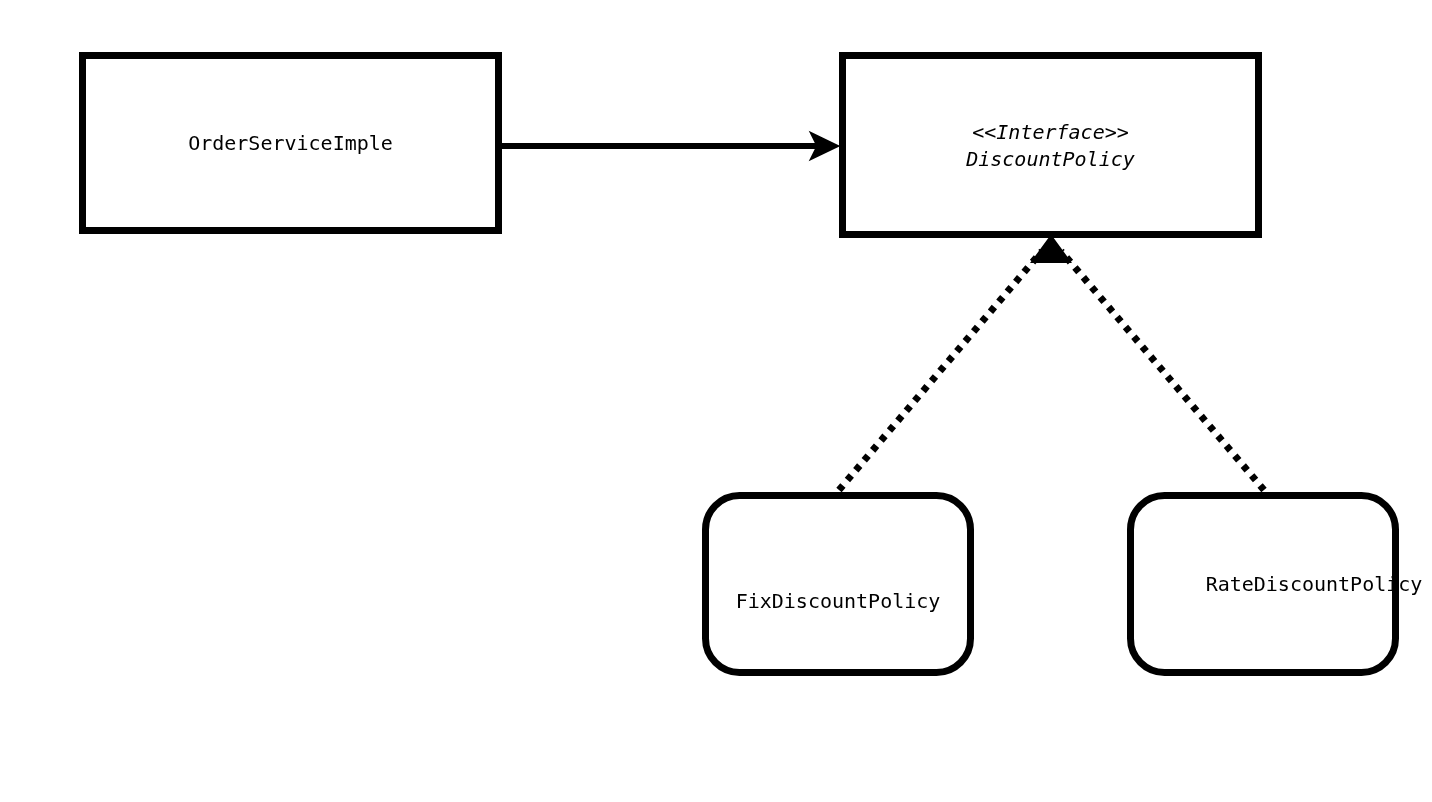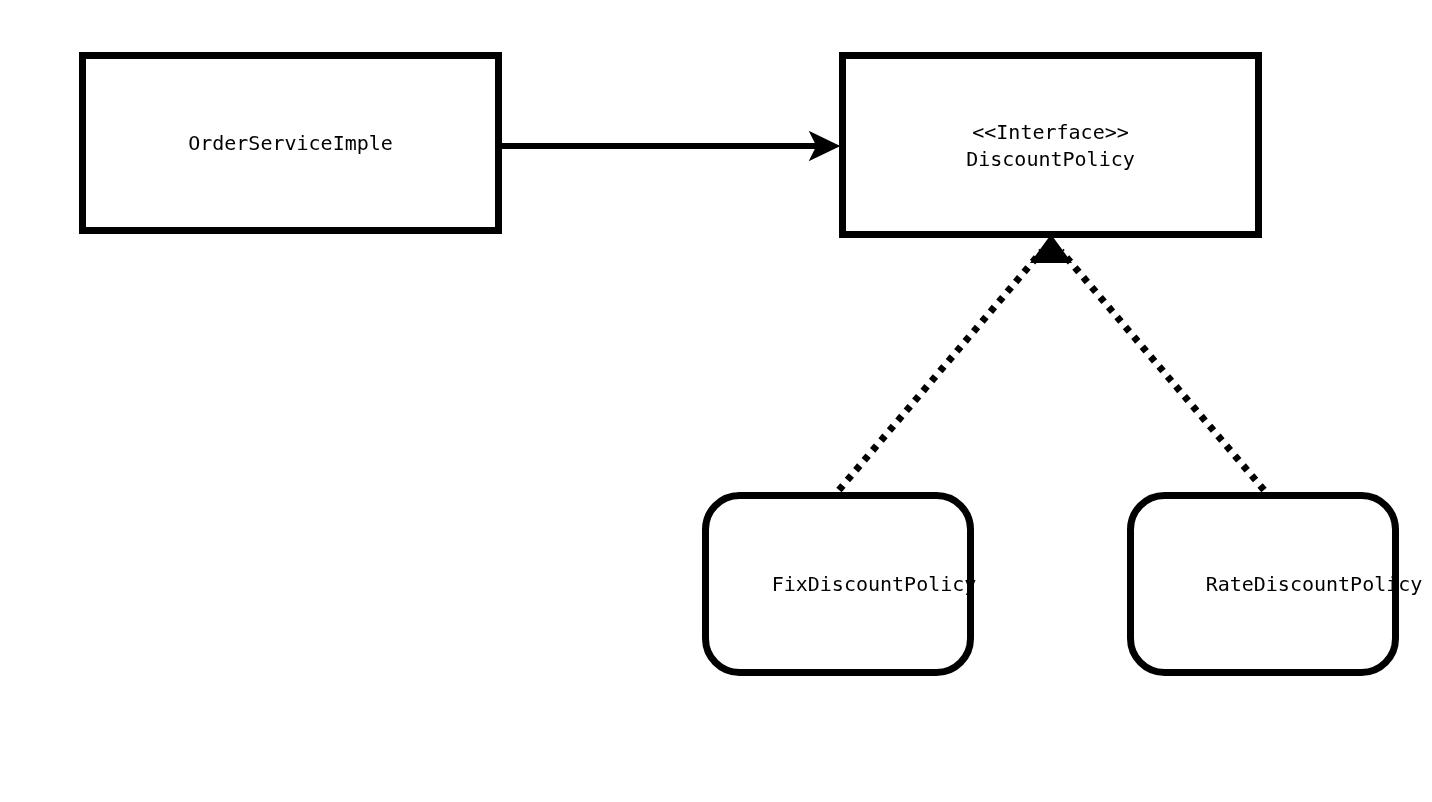--- a/index.html
+++ b/index.html
@@ -75,26 +75,26 @@
     <rect x="661.5" y="495.5" width="265" height="177" rx="34" ry="34" fill="#ffffff" stroke="#000000" stroke-width="7"></rect>
 
     <rect x="1086.5" y="495.5" width="265" height="177" rx="34" ry="34" fill="#ffffff" stroke="#000000" stroke-width="7"></rect>
 
   </svg>
 
   <div class="node-label" style="left:35px; top:52px; width:423px; height:182px;">
     <span class="line1">OrderServiceImple</span>
   </div>
 
-  <div class="node-label" style="left:795px; top:52px; width:423px; height:186px;">
+  <div class="node-label" style="left:795px; top:52px; width:423px; height:186px;font-style:italic;">
     <span class="line1">&lt;&lt;Interface&gt;&gt;</span>
     <span class="line2">DiscountPolicy</span>
   </div>
 
-  <div class="node-label" style="left:658px; top:492px; width:272px; height:184px;padding-left:36px;">
+  <div class="node-label" style="left:658px; top:509px; width:272px; height:184px;">
     <span class="line1">FixDiscountPolicy</span>
   </div>
 
   <div class="node-label" style="left:1134px; top:492px; width:272px; height:184px;">
     <span class="line1">RateDiscountPolicy</span>
   </div>
 
 </div>
 
 </body></html>

